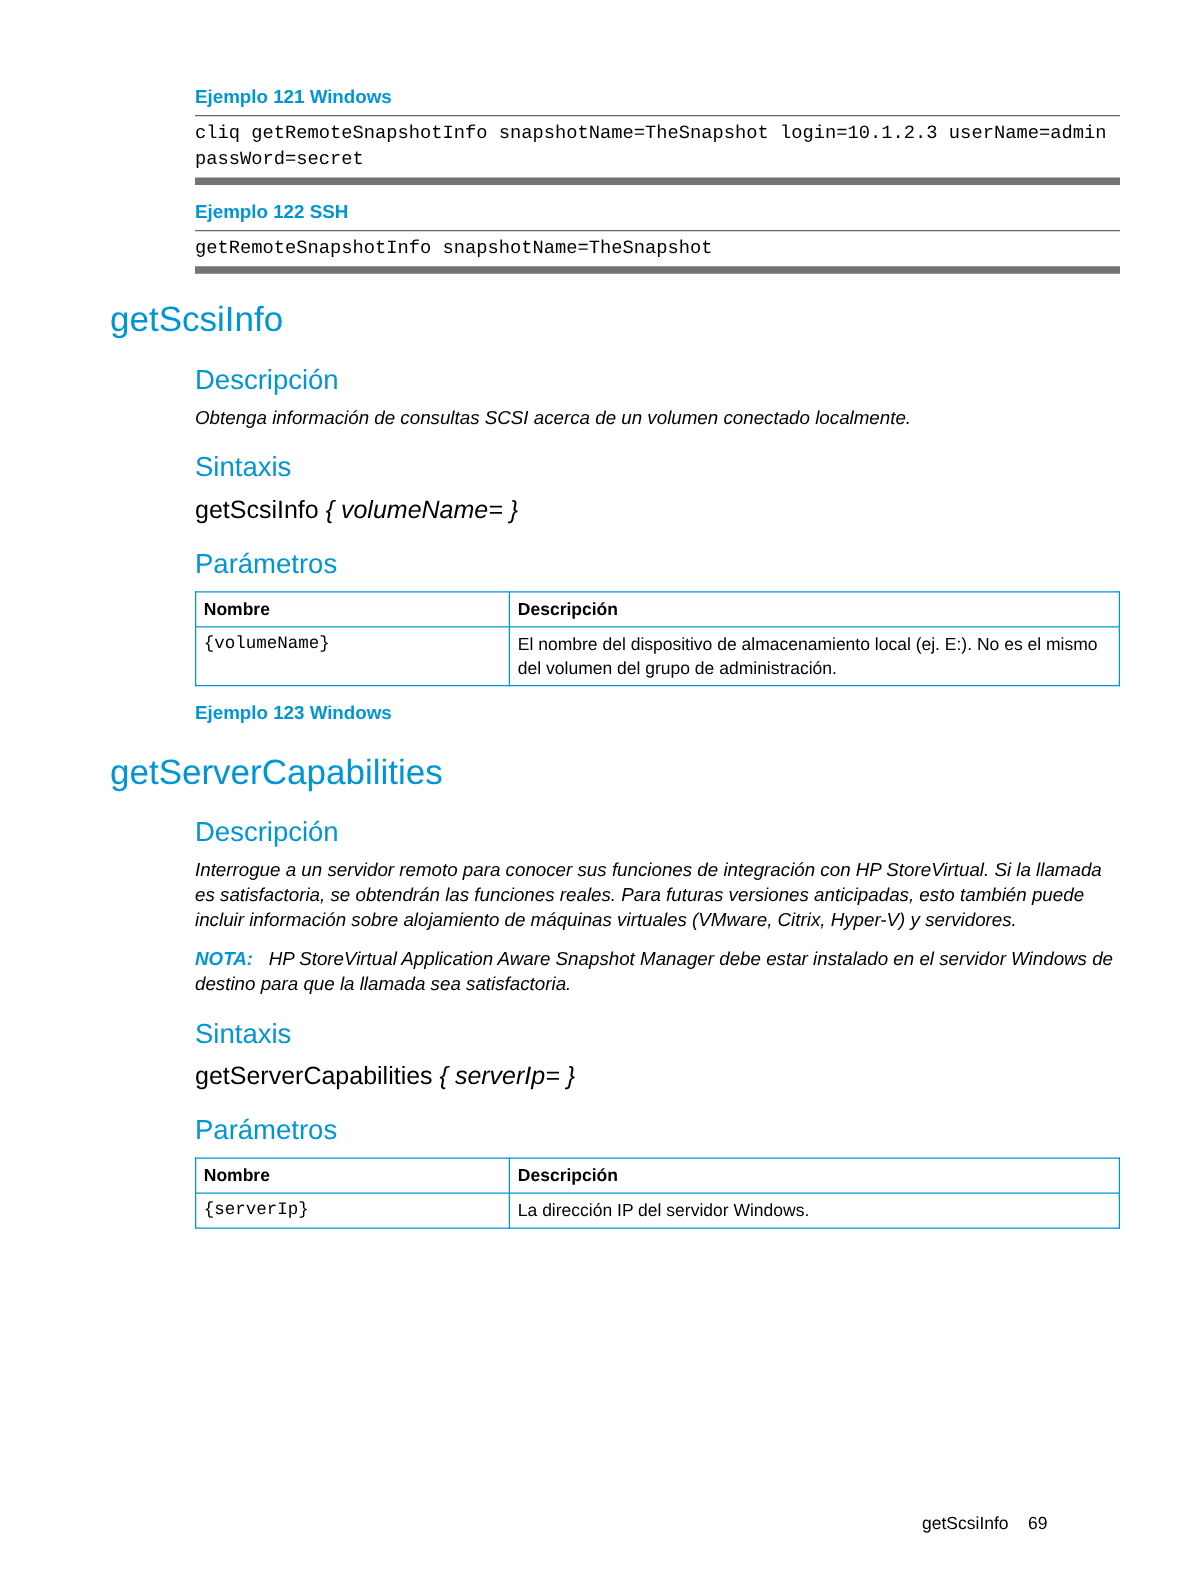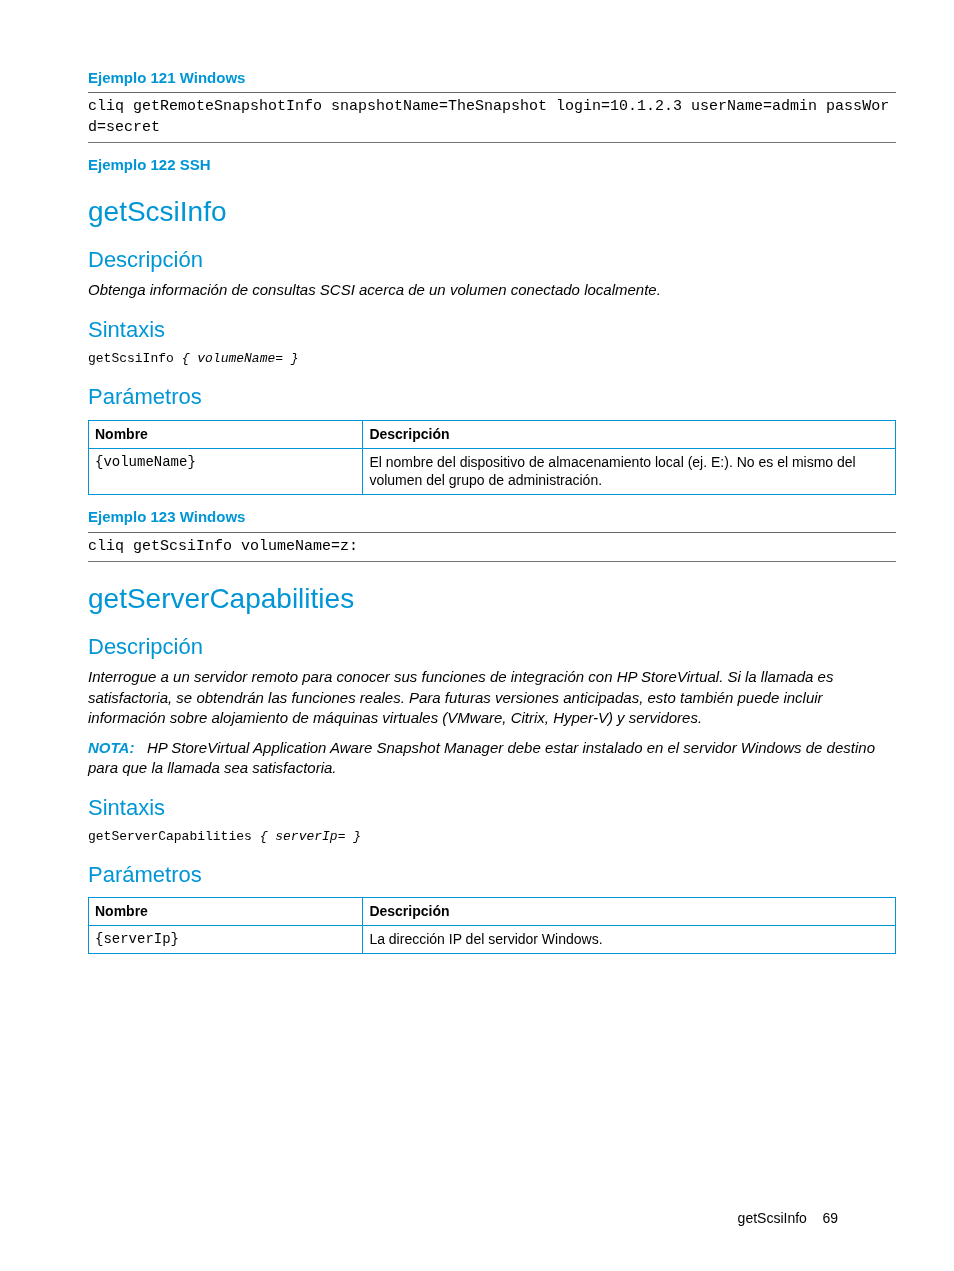--- a/index.html
+++ b/index.html
@@ -7,20 +7,21 @@
     margin: 0;
     padding: 56px 58px 30px 88px;
     width: 954px;
     box-sizing: border-box;
     color: #000;
     background: #fff;
     font-size: 15px;
     line-height: 1.35;
   }
   .indent {
+    margin-left: 68px;
   }
   .h1 {
     color: #0096D6;
     font-size: 28px;
     font-weight: normal;
     margin: 18px 0 8px 0;
   }
   .h2 {
     color: #0096D6;
     font-size: 22px;
@@ -31,27 +32,27 @@
     color: #0096D6;
     font-size: 15px;
     font-weight: bold;
     margin: 12px 0 4px 0;
   }
   .codeblock {
     font-family: "Courier New", monospace;
     font-size: 15px;
     padding: 4px 0 4px 0;
     border-top: 1px solid #666;
-    border-bottom: 1px solid #737373;
+    border-bottom: 6px solid #737373;
     white-space: pre-wrap;
     word-break: break-all;
   }
   .syntax {
-    font-family: Liberation Mono, monospace;
-    font-size: 13px;
+    font-family: Liberation Sans, sans-serif;
+    font-size: 20px;
     margin: 4px 0;
   }
   .syntax .param {
     font-style: italic;
   }
   .para {
     margin: 4px 0 10px 0;
     font-style: italic;
   }
   table.params {
@@ -92,20 +93,21 @@
 </style>
 </head>
 <body>
 
 <div class="page">
 
   <div class="indent">
     <div class="h3">Ejemplo 121 Windows</div>
     <div class="codeblock">cliq getRemoteSnapshotInfo snapshotName=TheSnapshot login=10.1.2.3 userName=admin passWord=secret</div>
     <div class="h3">Ejemplo 122 SSH</div>
+    <div class="codeblock">getRemoteSnapshotInfo snapshotName=TheSnapshot</div>
   </div>
 
   <div class="h1">getScsiInfo</div>
 
   <div class="indent">
     <div class="h2">Descripción</div>
     <div class="para">Obtenga información de consultas SCSI acerca de un volumen conectado localmente.</div>
 
     <div class="h2">Sintaxis</div>
     <div class="syntax">
@@ -120,21 +122,20 @@
         <th>Descripción</th>
       </tr>
       <tr>
         <td class="mono">{volumeName}</td>
         <td>El nombre del dispositivo de almacenamiento local (ej. E:). No es el mismo del volumen del grupo de administración.</td>
       </tr>
     </tbody>
       </table>
 
     <div class="h3">Ejemplo 123 Windows</div>
-    <div class="codeblock">cliq getScsiInfo volumeName=z:</div>
   </div>
 
   <div class="h1">getServerCapabilities</div>
 
   <div class="indent">
     <div class="h2">Descripción</div>
     <div class="para">Interrogue a un servidor remoto para conocer sus funciones de integración con HP StoreVirtual. Si la llamada es satisfactoria, se obtendrán las funciones reales. Para futuras versiones anticipadas, esto también puede incluir información sobre alojamiento de máquinas virtuales (VMware, Citrix, Hyper-V) y servidores.</div>
 
     <div class="para">
       <span class="nota-label">NOTA:</span>&nbsp;&nbsp;&nbsp;<span>HP StoreVirtual Application Aware Snapshot Manager debe estar instalado en el servidor Windows de destino para que la llamada sea satisfactoria.</span>

